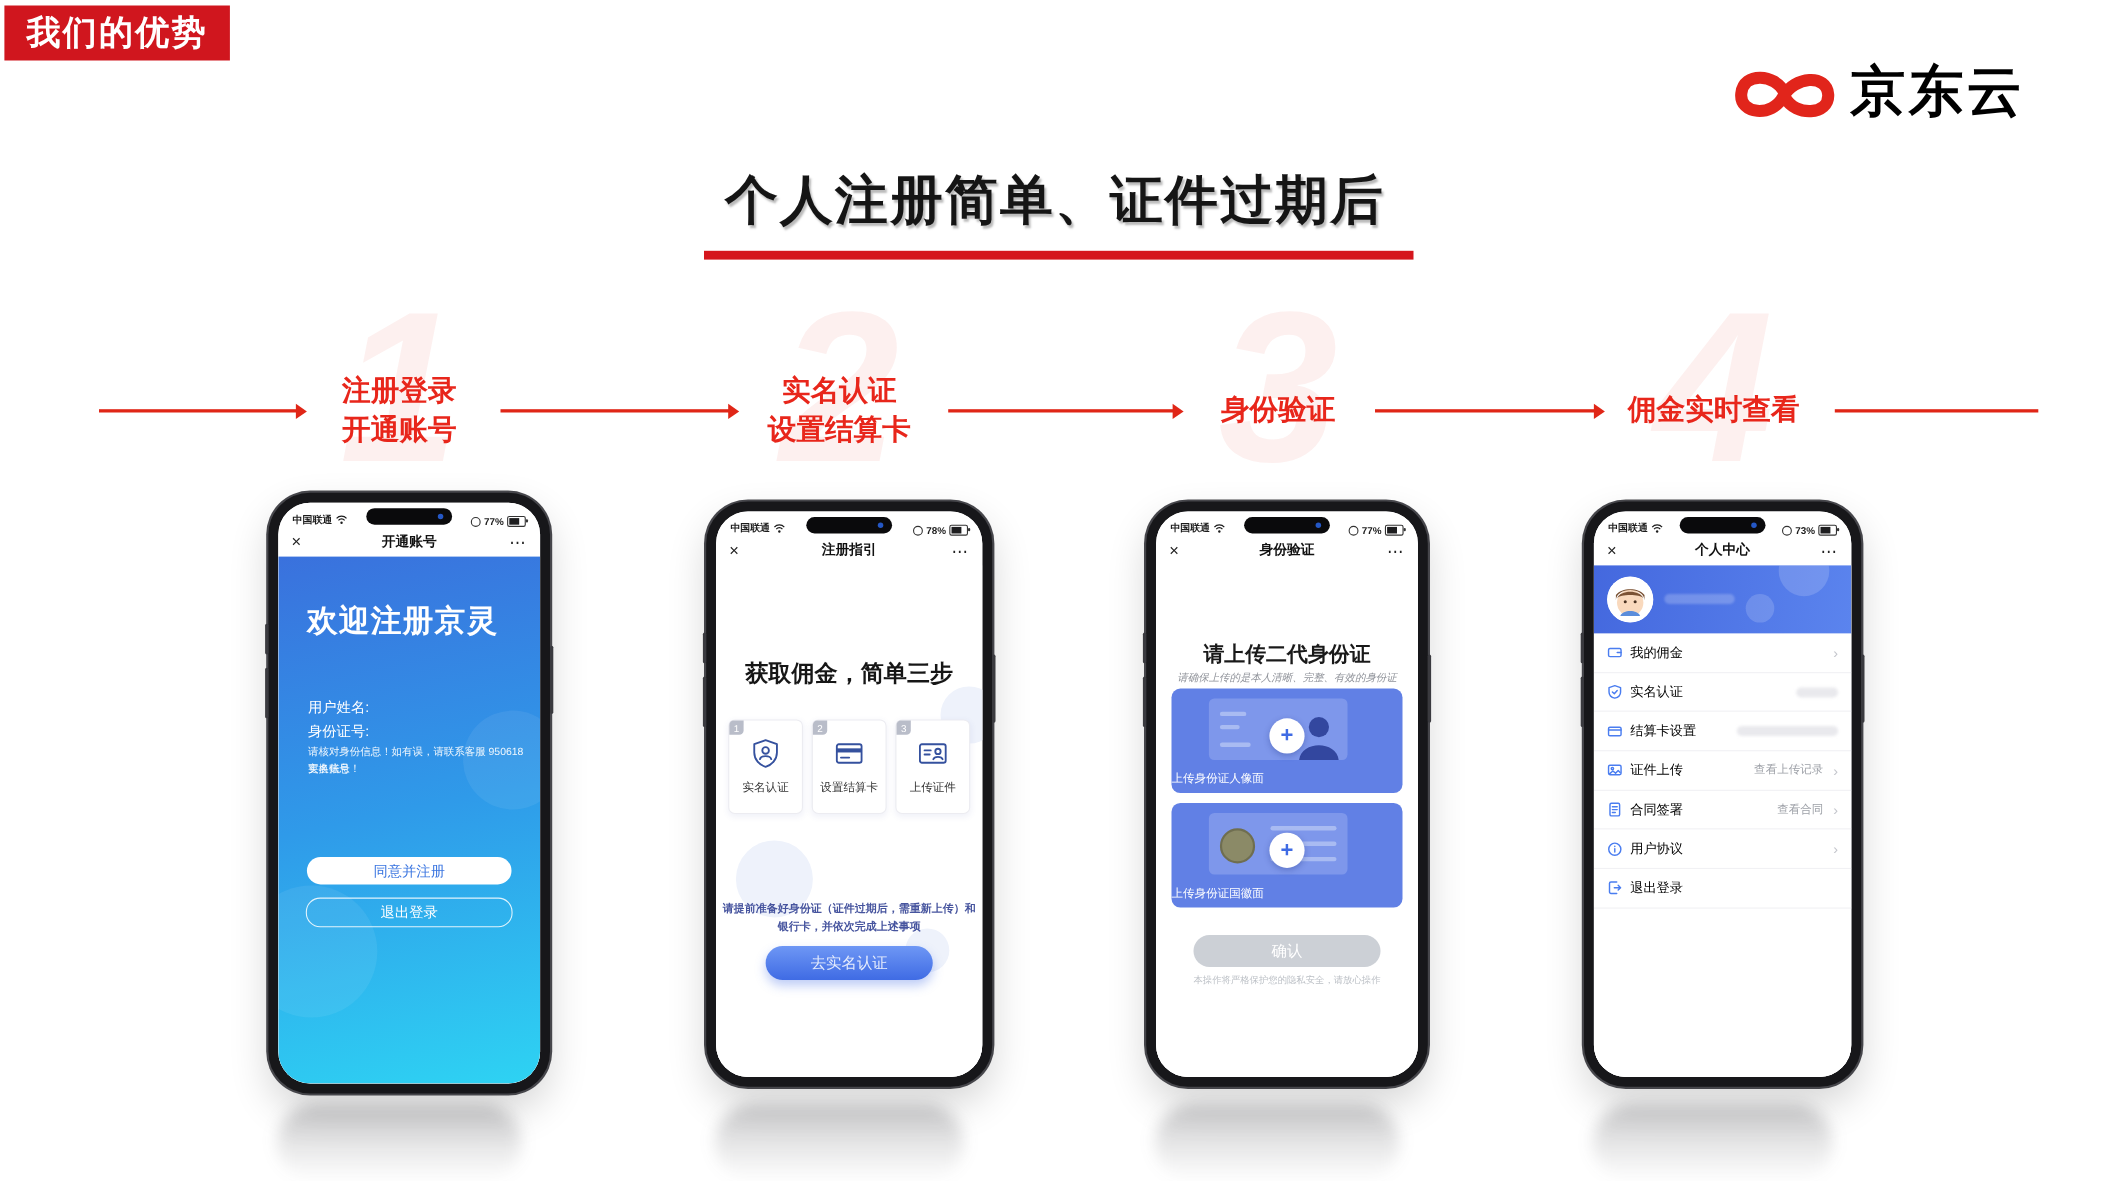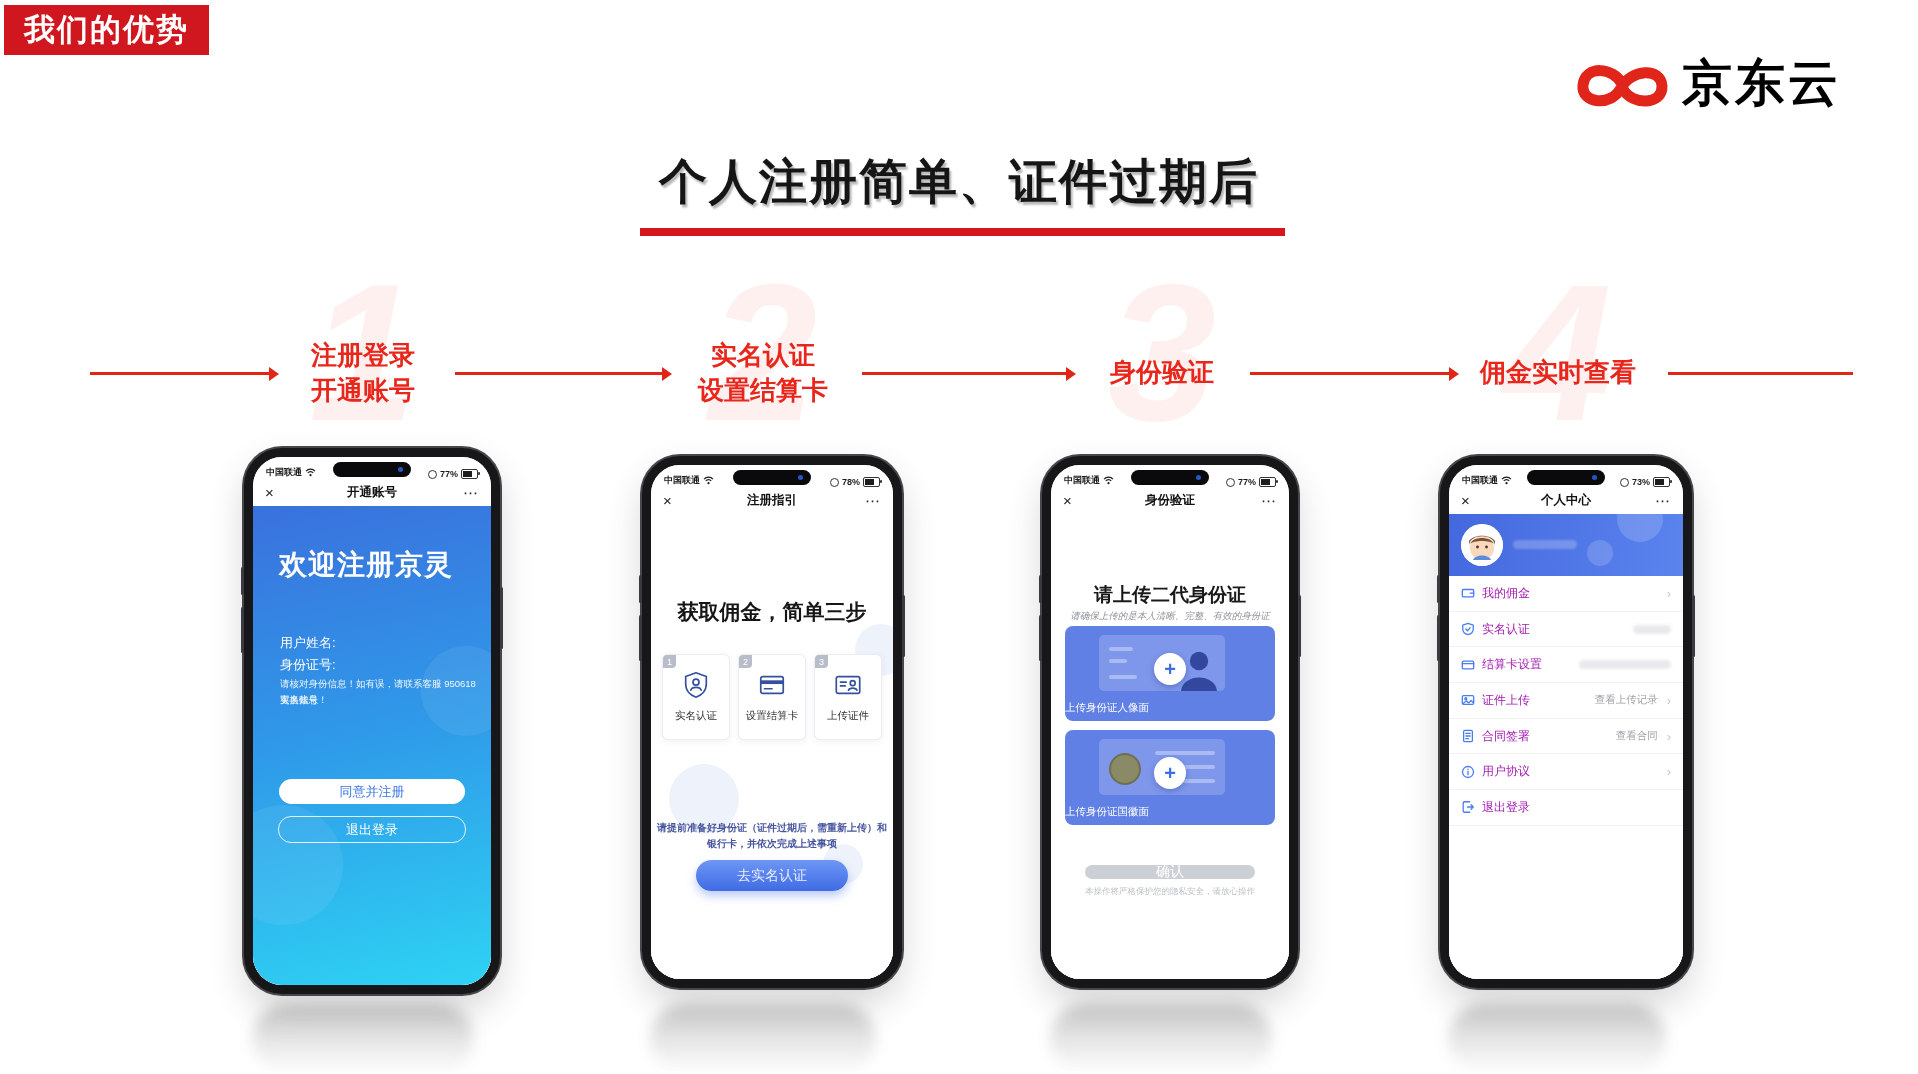--- a/index.html
+++ b/index.html
@@ -69,57 +69,57 @@
   .p2 .circ{position:absolute;border-radius:50%;background:#eef2fb;}
   .p2-title{position:absolute;top:64px;width:100%;text-align:center;font-size:21px;font-weight:bold;color:#161616;margin-top:20px;}
   .cardrow{position:absolute;top:140px;left:50%;transform:translateX(-50%);display:flex;gap:8px;}
   .scard{width:66px;height:84px;background:#fff;border:1px solid #ececf1;border-radius:6px;position:relative;
          display:flex;flex-direction:column;align-items:center;box-shadow:0 2px 6px rgba(60,80,160,.08);}
   .scard .tag{position:absolute;top:0;left:0;width:13px;height:13px;background:#b9bdc9;color:#fff;
               font-size:9px;border-radius:4px 0 4px 0;display:flex;align-items:center;justify-content:center;}
   .scard svg{margin-top:15px;}
   .scard .clabel{font-size:10.5px;color:#333;margin-top:9px;}
   .p2-note{position:absolute;top:306px;width:100%;text-align:center;font-size:10px;font-weight:bold;
-           color:#46549e;line-height:16px;}
+           color:#46549e;line-height:16px;font-family:Liberation Mono, monospace;}
   .p2-btn{position:absolute;top:346px;left:50%;transform:translateX(-50%);width:152px;height:31px;
           border-radius:16px;background:linear-gradient(180deg,#6e97f5,#3f6be4);
           color:rgba(255,255,255,.85);font-size:14px;display:flex;align-items:center;justify-content:center;
           box-shadow:0 5px 10px rgba(63,107,228,.35);}
 
   
   .p3{background:#fff;}
   .p3-title{position:absolute;top:68px;width:100%;text-align:center;font-size:19px;font-weight:bold;color:#191919;}
   .p3-sub{position:absolute;top:96px;width:100%;text-align:center;font-size:9.5px;color:#90939a;font-style:italic;}
   .ucard{position:absolute;left:14px;right:14px;height:95px;background:#6180e5;border-radius:8px;}
   .ucard.front{top:112px;}
   .ucard.back{top:216px;}
   .ucard .inner{position:absolute;left:34px;top:9px;width:126px;height:56px;background:#7e97eb;border-radius:5px;}
   .ucard .bar{position:absolute;height:4px;border-radius:2px;background:#a9bbf2;}
   .plus-circle{position:absolute;left:50%;top:27px;transform:translateX(-50%);width:32px;height:32px;
                background:#fff;border-radius:50%;display:flex;align-items:center;justify-content:center;
                box-shadow:0 2px 6px rgba(20,40,120,.3);color:#3f6be4;font-size:20px;font-weight:bold;z-index:2;}
   .ulabel{position:absolute;bottom:6px;width:100%;text-align:left;color:#fff;font-size:10.5px;}
   .emblem{position:absolute;left:10px;top:14px;width:28px;height:28px;border-radius:50%;
           background:#8b8a67;border:2px solid #6f6e50;}
-  .p3-btn{position:absolute;top:351px;left:50%;transform:translateX(-50%);width:170px;height:14px;
+  .p3-btn{position:absolute;top:336px;left:50%;transform:translateX(-50%);width:170px;height:29px;
           border-radius:15px;background:#ccd0d6;color:#fff;font-size:14px;
           display:flex;align-items:center;justify-content:center;}
   .p3-note{position:absolute;top:372px;width:100%;text-align:center;font-size:8.5px;color:#bcc0c6;}
 
   
   .p4{background:#fff;}
   .banner{position:absolute;top:0;left:0;right:0;height:62px;overflow:hidden;
           background:linear-gradient(100deg,#4468de,#5b84ee);}
   .banner .bcirc{position:absolute;border-radius:50%;background:rgba(255,255,255,.16);}
   .avatar{position:absolute;left:12px;top:10px;width:42px;height:42px;background:#fff;border-radius:50%;overflow:hidden;}
   .nameblur{position:absolute;left:64px;top:26px;width:64px;height:9px;border-radius:5px;
             background:rgba(255,255,255,.22);filter:blur(1px);}
   .menu{position:absolute;top:62px;left:0;right:0;background:#fff;}
   .mrow{height:34.7px;display:flex;align-items:center;padding:0 12px;border-bottom:1px solid #f1f1f4;gap:7px;}
-  .mrow .mlabel{font-size:12px;color:#a21caf;flex:1;}
+  .mrow .mlabel{font-size:12px;color:#000000;flex:1;}
   .mrow .mright{font-size:10.5px;color:#9ea1a8;}
   .mrow .chev{color:#c4c6cc;font-size:13px;margin-left:2px;}
   .blur-blob{height:9px;border-radius:5px;background:#e9e9ed;filter:blur(1.5px);}
   .blur-blob.small{width:38px;}
   .blur-blob.wide{width:92px;}
 
   
   .refl{position:absolute;height:70px;border-radius:36px;filter:blur(7px);
         background:linear-gradient(180deg,rgba(70,70,75,.28),rgba(255,255,255,0));}
 </style>

